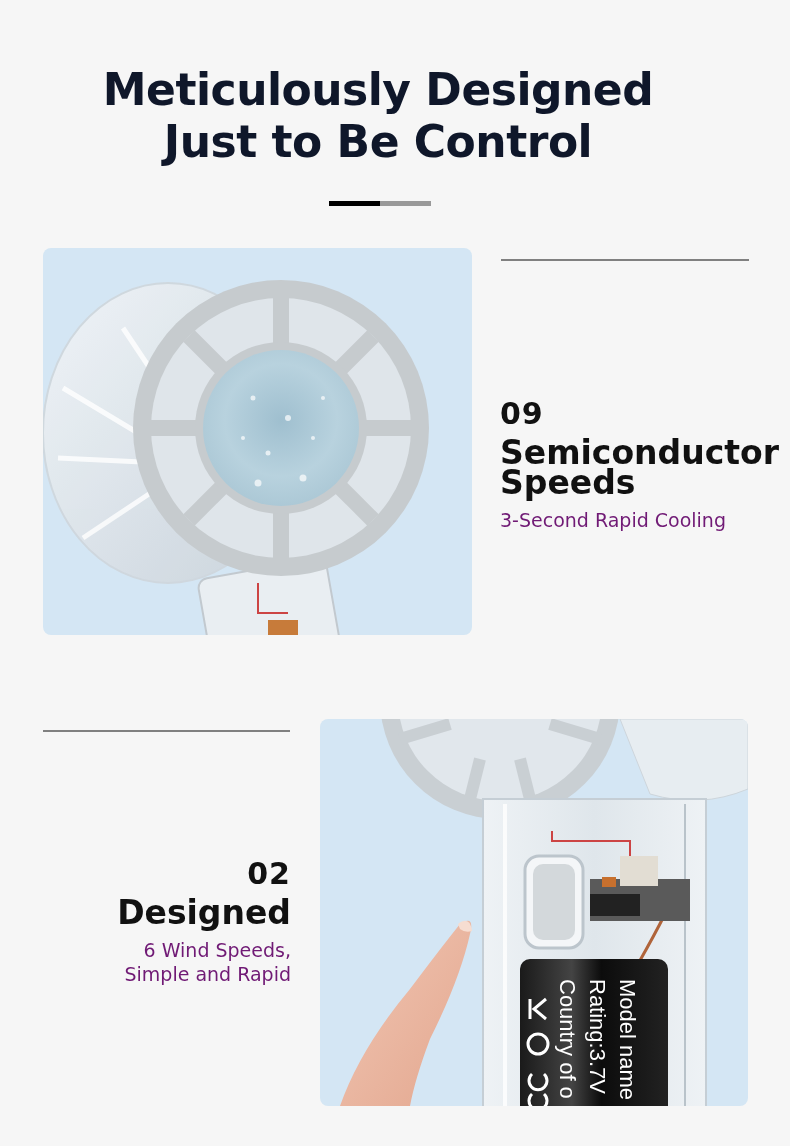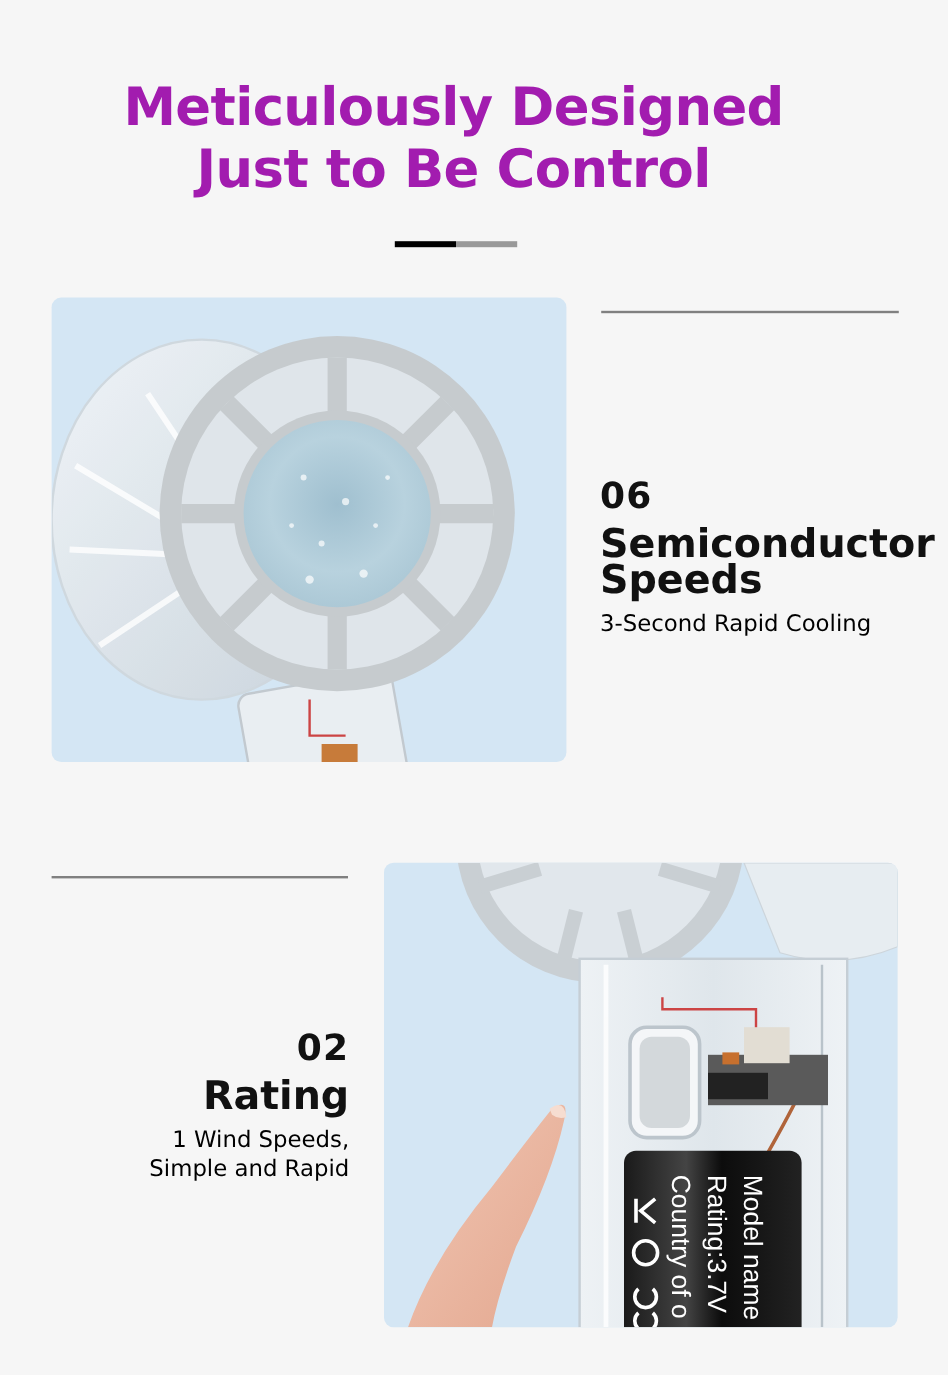--- a/index.html
+++ b/index.html
@@ -2,40 +2,40 @@
 <html><head>
 <meta charset="utf-8">
 <style>
   * { margin: 0; padding: 0; box-sizing: border-box; }
   html, body { width: 790px; height: 1146px; background: #f6f6f6; overflow: hidden; }
   body { position: relative; font-family: "DejaVu Sans", "Liberation Sans", sans-serif; color: #111; }
 
   .headline {
     position: absolute; left: 0; top: 64px; width: 756px;
     text-align: center; font-weight: bold; font-size: 44px; line-height: 52px;
-    letter-spacing: -0.5px; color: #a21caf;
+    letter-spacing: -0.5px; color: #0f172a;
   }
   .headline span { display: block; }
 
   .accent-bar { position: absolute; top: 201px; height: 5px; }
   .accent-bar.dark { left: 329px; width: 51px; background: #000; }
   .accent-bar.light { left: 380px; width: 51px; background: #999; }
 
   .divider { position: absolute; height: 2px; background: #808080; }
 
   .card {
     position: absolute; border-radius: 8px; overflow: hidden;
     background: #d4e6f4;
   }
   .card svg { display: block; width: 100%; height: 100%; }
 
   .feature { position: absolute; }
   .feature .num { font-weight: bold; font-size: 30px; line-height: 36px; letter-spacing: 1px; }
   .feature .title { font-weight: bold; font-size: 33px; line-height: 30px; margin-top: 6px; }
-  .feature .desc { font-size: 19px; line-height: 24px; margin-top: 10px; color: #000000; }
+  .feature .desc { font-size: 19px; line-height: 24px; margin-top: 10px; color: #701a75; }
   .feature.right { text-align: right; }
 </style>
 </head>
 <body>
 
 <h1 class="headline">
   <span>Meticulously Designed</span>
   <span>Just to Be Control</span>
 </h1>
 <div class="accent-bar dark"></div>
@@ -90,36 +90,36 @@
         <circle cx="225" cy="205" r="2.5"></circle>
       <circle cx="260" cy="230" r="3.5"></circle>
         <circle cx="215" cy="235" r="3.5"></circle>
       <circle cx="280" cy="150" r="2"></circle>
         <circle cx="200" cy="190" r="2"></circle>
     </g>
   </svg>
 </div>
 <div class="divider" style="left:501px; top:259px; width:248px;"></div>
 <div class="feature" style="left:500px; top:396px;">
-  <div class="num">06</div>
+  <div class="num">09</div>
   <div class="title">
     <div>Semiconductor</div>
     <div>Speeds</div>
   </div>
   <div class="desc">3-Second Rapid Cooling</div>
 </div>
 
 <div class="divider" style="left:43px; top:730px; width:247px;"></div>
 <div class="feature right" style="right:499px; top:856px;">
   <div class="num">02</div>
   <div class="title">
-    <div>Rating</div>
+    <div>Designed</div>
   </div>
   <div class="desc">
-    <div>1 Wind Speeds,</div>
+    <div>6 Wind Speeds,</div>
     <div>Simple and Rapid</div>
   </div>
 </div>
 <div class="card" style="left:320px; top:719px; width:428px; height:387px;">
   <svg viewBox="0 0 428 387">
     <defs>
       <linearGradient id="handle" x1="0" y1="0" x2="1" y2="0">
         <stop offset="0" stop-color="#eef2f5"></stop>
         <stop offset="0.5" stop-color="#dfe6eb"></stop>
         <stop offset="1" stop-color="#eef2f5"></stop>

